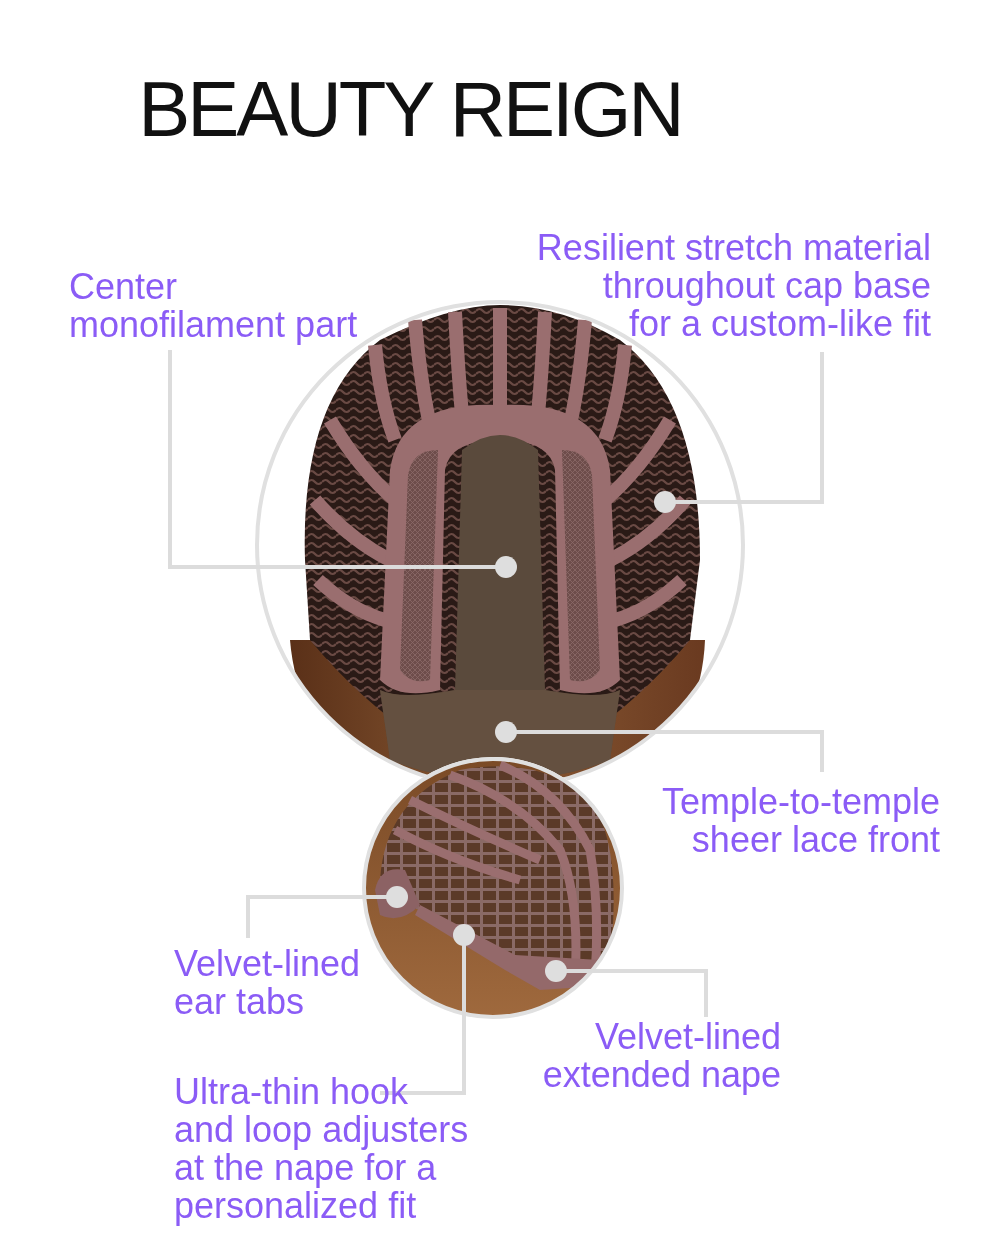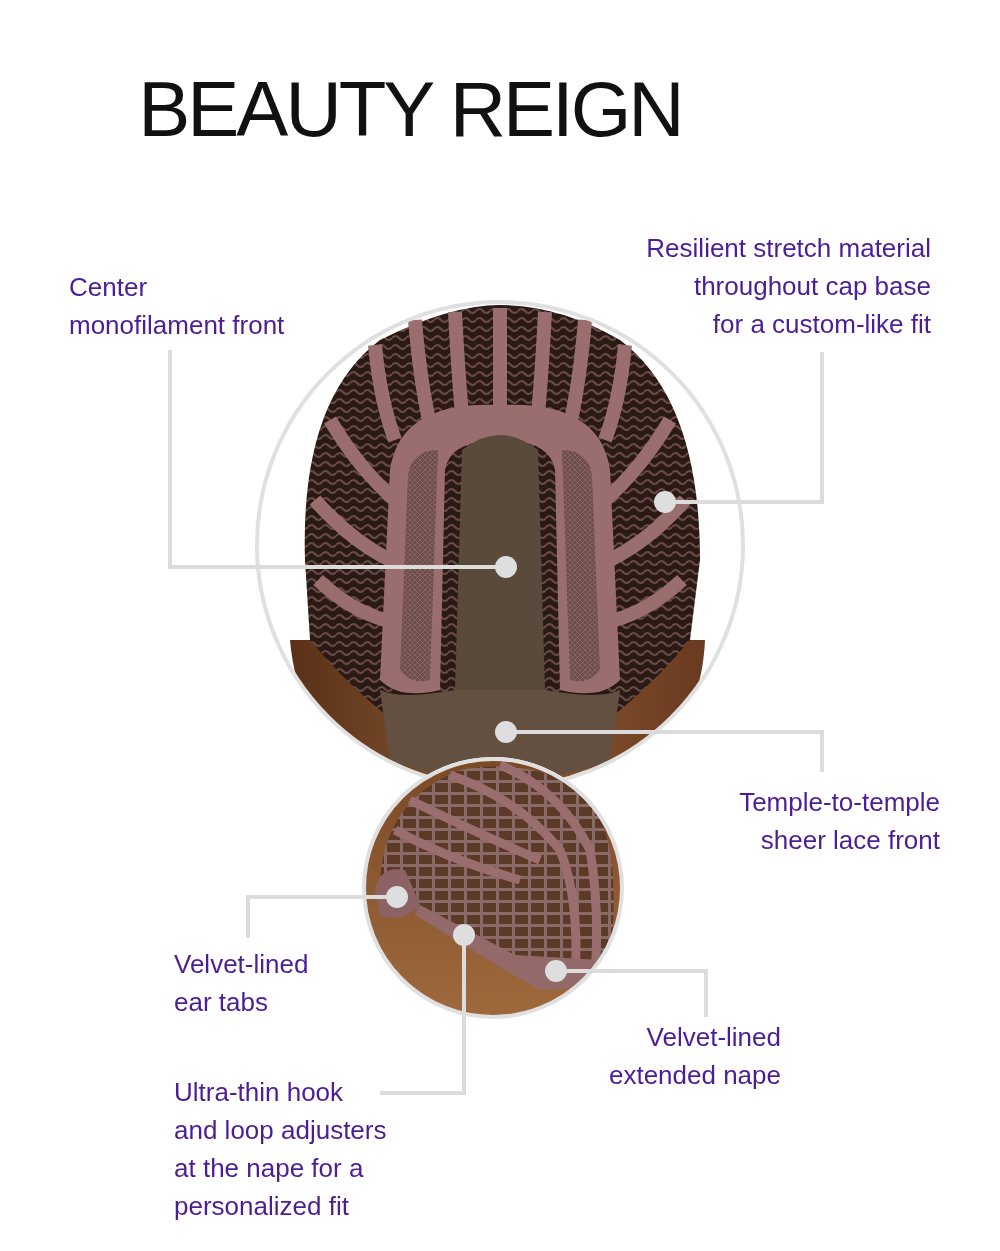--- a/index.html
+++ b/index.html
@@ -1,21 +1,21 @@
 <!DOCTYPE html>
 <html><head>
 <meta charset="utf-8">
 <style>
   html, body { margin: 0; padding: 0; background: #ffffff; }
   body { width: 1000px; height: 1251px; position: relative; overflow: hidden;
          font-family: "Liberation Sans", sans-serif; color: #3a3a3a; }
   .title { position: absolute; left: 0; top: 70px; width: 820px; text-align: center;
            font-family: "Liberation Sans", sans-serif; font-weight: 400;
            font-size: 78px; letter-spacing: -3px; color: #111; line-height: 1; }
-  .label { position: absolute; font-size: 26px; line-height: 38px; color: #4c1d95;
+  .label { position: absolute; font-size: 36px; line-height: 38px; color: #8b5cf6;
            font-family: "Liberation Sans", sans-serif; white-space: pre-line; }
   .label.right { text-align: right; }
   svg.art { position: absolute; left: 0; top: 0; }
 </style>
 </head>
 <body>
 
 <div class="title">BEAUTY REIGN</div>
 
 <svg class="art" width="1000" height="1251" viewBox="0 0 1000 1251">
@@ -115,21 +115,21 @@
     <circle cx="506" cy="567" r="11"></circle>
     <circle cx="665" cy="502" r="11"></circle>
     <circle cx="506" cy="732" r="11"></circle>
     <circle cx="397" cy="897" r="11"></circle>
     <circle cx="556" cy="971" r="11"></circle>
     <circle cx="464" cy="935" r="11"></circle>
   </g>
 </svg>
 
 <div class="label" style="left:69px; top:268px;">Center
-monofilament front</div>
+monofilament part</div>
 <div class="label right" style="right:69px; top:229px;">Resilient stretch material
 throughout cap base
 for a custom-like fit</div>
 <div class="label right" style="right:60px; top:783px;">Temple-to-temple
 sheer lace front</div>
 <div class="label" style="left:174px; top:945px;">Velvet-lined
 ear tabs</div>
 <div class="label right" style="right:219px; top:1018px;">Velvet-lined
 extended nape</div>
 <div class="label" style="left:174px; top:1073px;">Ultra-thin hook

